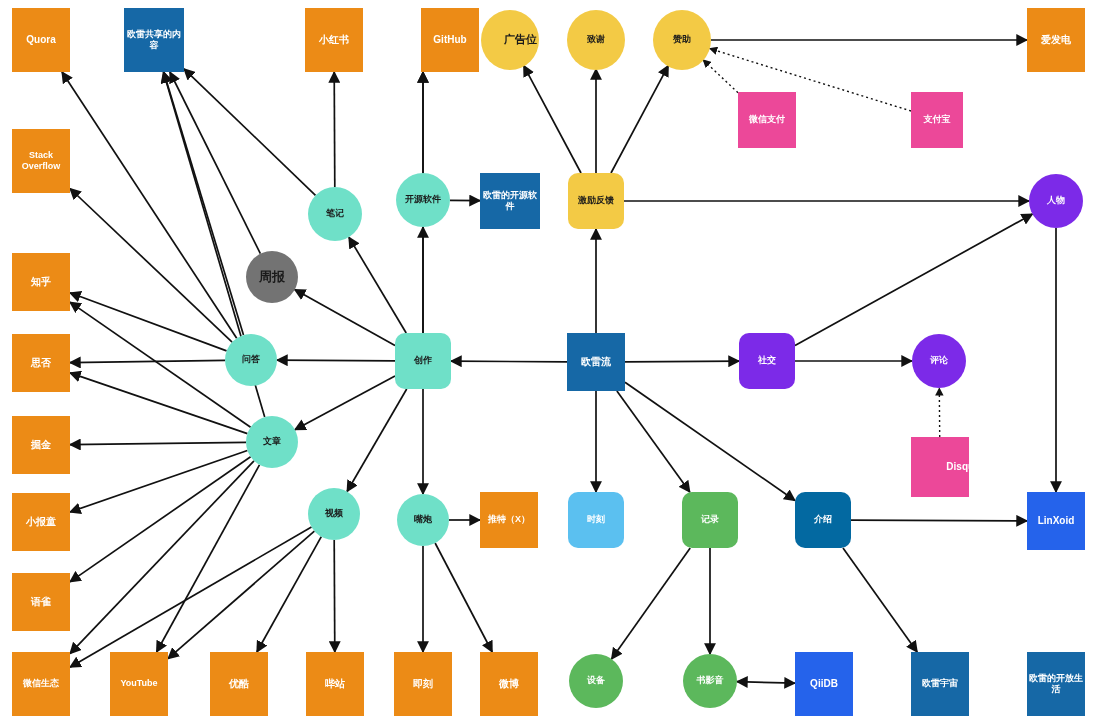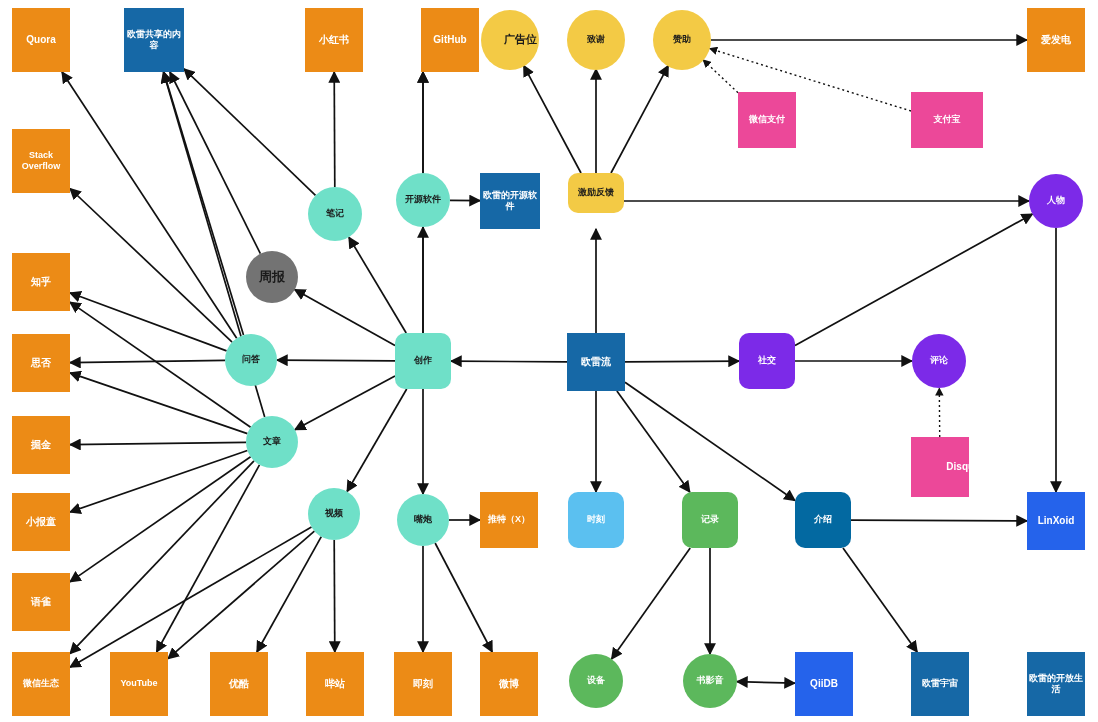--- a/index.html
+++ b/index.html
@@ -109,33 +109,33 @@
       </div>
       <div class="node shape-circle" style="left: 653px; top: 10px; width: 58px; height: 60px; background: rgb(243, 202, 69); color: rgb(26, 26, 26); font-size: 9px;">
         <span>赞助</span>
       </div>
       <div class="node shape-rect" style="left: 1027px; top: 8px; width: 58px; height: 64px; background: rgb(236, 139, 22); color: rgb(255, 255, 255); font-size: 10px;">
         <span>爱发电</span>
       </div>
       <div class="node shape-rect" style="left: 738px; top: 92px; width: 58px; height: 56px; background: rgb(236, 72, 153); color: rgb(255, 255, 255); font-size: 9px;">
         <span>微信支付</span>
       </div>
-      <div class="node shape-rect" style="left: 911px; top: 92px; width: 72px; height: 56px; background: rgb(236, 72, 153); color: rgb(255, 255, 255); font-size: 9px;">
+      <div class="node shape-rect" style="left: 911px; top: 92px; width: 52px; height: 56px; background: rgb(236, 72, 153); color: rgb(255, 255, 255); font-size: 9px;">
         <span>支付宝</span>
       </div>
       <div class="node shape-rect" style="left: 12px; top: 129px; width: 58px; height: 64px; background: rgb(236, 139, 22); color: rgb(255, 255, 255); font-size: 9px;">
         <span>Stack Overflow</span>
       </div>
       <div class="node shape-circle" style="left: 396px; top: 173px; width: 54px; height: 54px; background: rgb(111, 224, 200); color: rgb(26, 26, 26); font-size: 9px;">
         <span>开源软件</span>
       </div>
       <div class="node shape-rect" style="left: 480px; top: 173px; width: 60px; height: 56px; background: rgb(22, 104, 166); color: rgb(255, 255, 255); font-size: 9px;">
         <span>欧雷的开源软件</span>
       </div>
-      <div class="node shape-round" style="left: 568px; top: 173px; width: 56px; height: 40px; background: rgb(243, 202, 69); color: rgb(26, 26, 26); font-size: 9px;">
+      <div class="node shape-round" style="left: 568px; top: 173px; width: 56px; height: 56px; background: rgb(243, 202, 69); color: rgb(26, 26, 26); font-size: 9px;">
         <span>激励反馈</span>
       </div>
       <div class="node shape-circle" style="left: 1029px; top: 174px; width: 54px; height: 54px; background: rgb(124, 42, 232); color: rgb(255, 255, 255); font-size: 9px;">
         <span>人物</span>
       </div>
       <div class="node shape-circle" style="left: 308px; top: 187px; width: 54px; height: 54px; background: rgb(111, 224, 200); color: rgb(26, 26, 26); font-size: 9px;">
         <span>笔记</span>
       </div>
       <div class="node shape-circle" style="left: 246px; top: 251px; width: 52px; height: 52px; background: #737373; color: rgb(26, 26, 26); font-size: 13px;">
         <span>周报</span>

